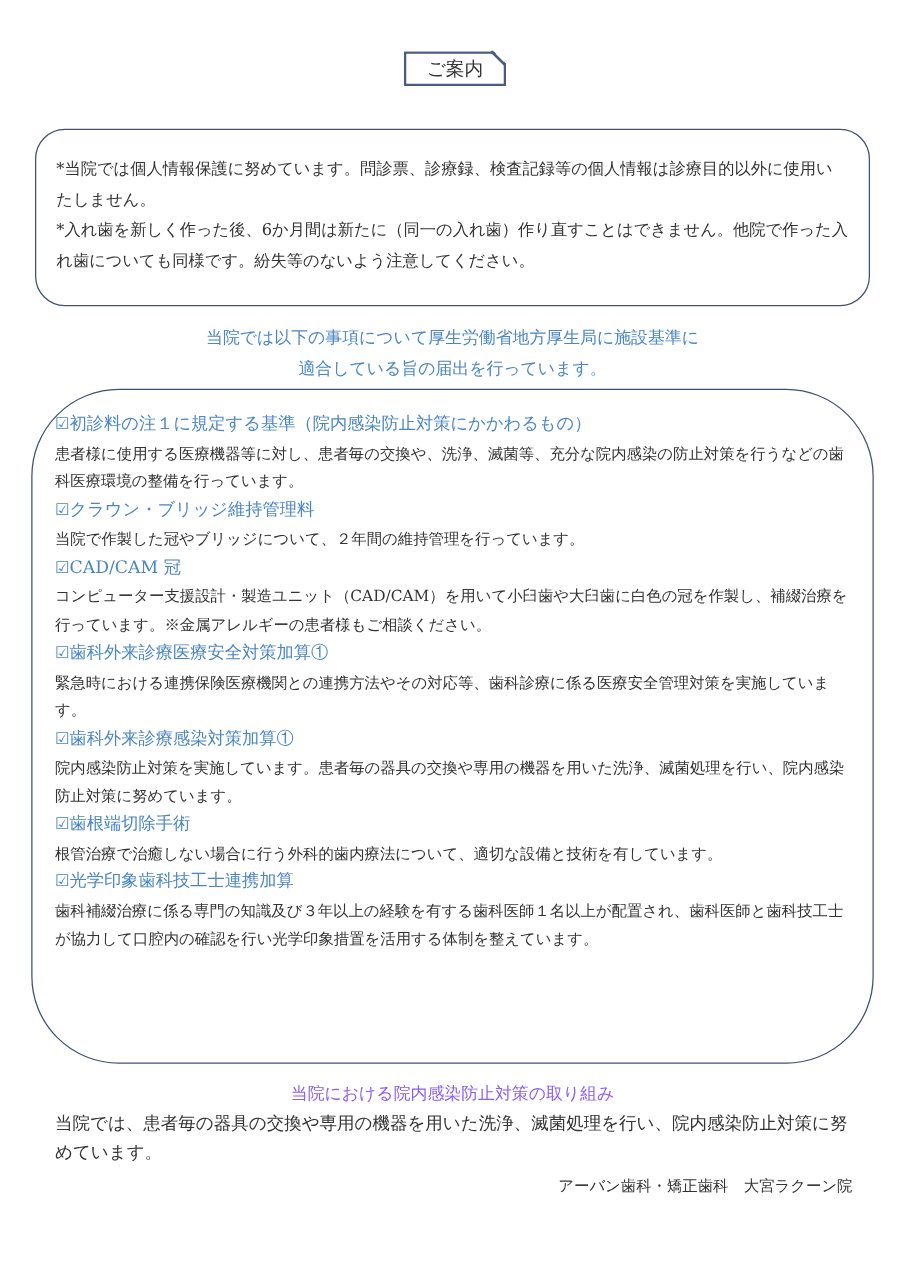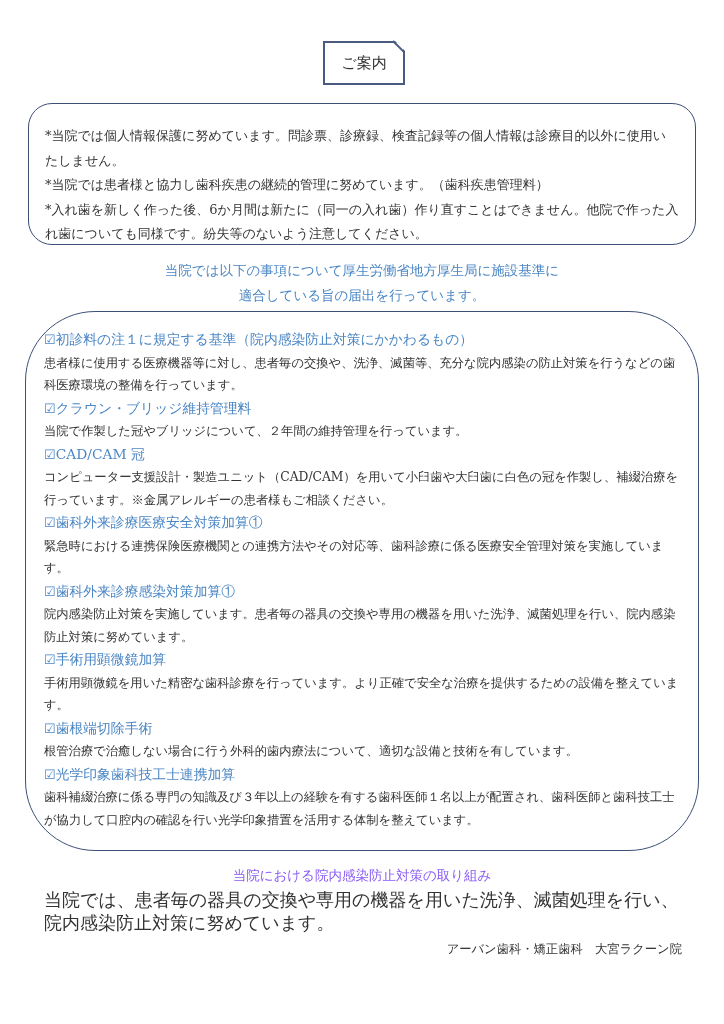--- a/index.html
+++ b/index.html
@@ -2,21 +2,21 @@
 <html><head>
   <meta charset="utf-8">
   <style>
     html, body { margin: 0; padding: 0; background: #ffffff; }
     body {
       width: 724px; height: 1024px; position: relative; overflow: hidden;
       font-family: "DejaVu Serif", "Liberation Serif", serif;
       color: #333333;
     }
     .title-box {
-      position: absolute; left: 323px; top: 41px; width: 82px; height: 44px;
+      position: absolute; left: 323px; top: 41px; width: 82px; height: 28px;
       border: 2px solid #4a5a80;
       clip-path: polygon(0 0, calc(100% - 10px) 0, 100% 10px, 100% 100%, 0 100%);
       box-sizing: border-box;
       display: flex; align-items: center; justify-content: center;
       font-size: 15px; color: #333;
     }
     .title-corner {
       position: absolute; left: 393px; top: 40px; width: 15px; height: 2px;
       background: #4a5a80; transform-origin: left center; transform: rotate(45deg);
     }
@@ -44,38 +44,37 @@
       white-space: nowrap;
     }
     .item-title .chk { font-size: 13px; }
     .item-desc { margin: 0; }
     .bottom-heading {
       position: absolute; left: 0; top: 864px; width: 724px; text-align: center;
       color: #8b5cf6; font-size: 13.5px; line-height: 22px;
     }
     .bottom-text {
       position: absolute; left: 44px; top: 888px; width: 640px;
-      font-size: 18px; line-height: 23px; color: #333; margin: 0;
+      font-size: 14px; line-height: 23px; color: #333; margin: 0;
     }
     .signature {
       position: absolute; right: 42px; top: 939px;
       font-size: 12.3px; line-height: 20px; color: #333;
     }
   </style>
 </head>
 <body>
 
 <div class="title-box">
   <span>ご案内</span>
 </div>
 <div class="title-corner"></div>
 
 <div class="notice-box">
   <p>*当院では個人情報保護に努めています。問診票、診療録、検査記録等の個人情報は診療目的以外に使用いたしません。</p>
-  <p>*当院では患者様と協力し歯科疾患の継続的管理に努めています。（歯科疾患管理料）</p>
   <p>*入れ歯を新しく作った後、6か月間は新たに（同一の入れ歯）作り直すことはできません。他院で作った入れ歯についても同様です。紛失等のないよう注意してください。</p>
 </div>
 
 <div class="intro">
   <div>当院では以下の事項について厚生労働省地方厚生局に施設基準に</div>
   <div>適合している旨の届出を行っています。</div>
 </div>
 
 <div class="standards-box"></div>
 
@@ -94,24 +93,20 @@
   </div>
   <div>
     <p class="item-title"><span class="chk">☑</span><span>歯科外来診療医療安全対策加算①</span></p>
     <p class="item-desc">緊急時における連携保険医療機関との連携方法やその対応等、歯科診療に係る医療安全管理対策を実施しています。</p>
   </div>
   <div>
     <p class="item-title"><span class="chk">☑</span><span>歯科外来診療感染対策加算①</span></p>
     <p class="item-desc">院内感染防止対策を実施しています。患者毎の器具の交換や専用の機器を用いた洗浄、滅菌処理を行い、院内感染防止対策に努めています。</p>
   </div>
   <div>
-    <p class="item-title"><span class="chk">☑</span><span>手術用顕微鏡加算</span></p>
-    <p class="item-desc">手術用顕微鏡を用いた精密な歯科診療を行っています。より正確で安全な治療を提供するための設備を整えています。</p>
-  </div>
-  <div>
     <p class="item-title"><span class="chk">☑</span><span>歯根端切除手術</span></p>
     <p class="item-desc">根管治療で治癒しない場合に行う外科的歯内療法について、適切な設備と技術を有しています。</p>
   </div>
   <div>
     <p class="item-title"><span class="chk">☑</span><span>光学印象歯科技工士連携加算</span></p>
     <p class="item-desc">歯科補綴治療に係る専門の知識及び３年以上の経験を有する歯科医師１名以上が配置され、歯科医師と歯科技工士が協力して口腔内の確認を行い光学印象措置を活用する体制を整えています。</p>
   </div>
 </div>
 
 <div class="bottom-heading">当院における院内感染防止対策の取り組み</div>

